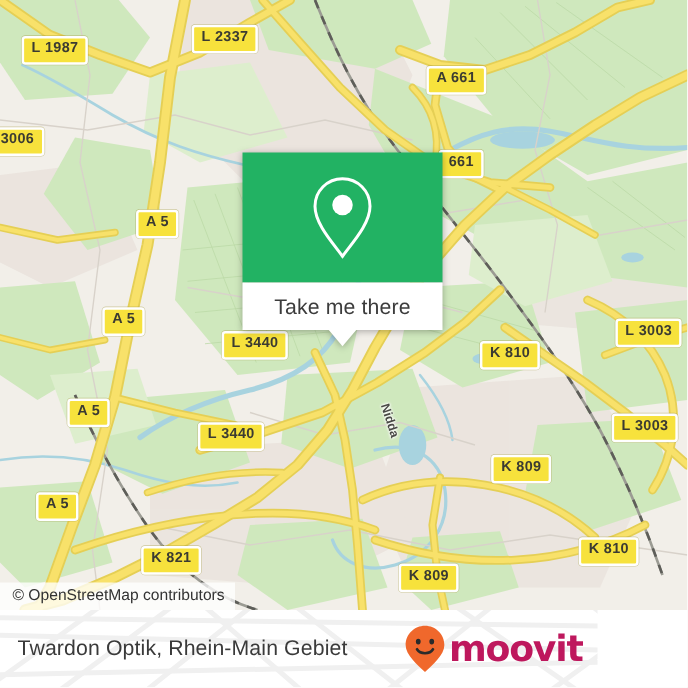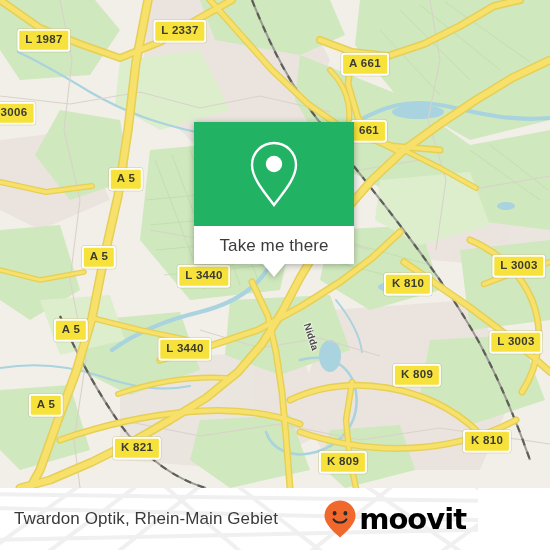--- a/index.html
+++ b/index.html
@@ -152,21 +152,21 @@
   #brand {
     position: absolute;
     right: 12px;
     top: 50%;
     transform: translateY(-50%);
     display: flex;
     align-items: center;
     gap: 2px;
   }
   #brand-word {
-    color: #000000;
+    color: #be185d;
     font-family: "DejaVu Sans", sans-serif;
     font-size: 29px;
     font-weight: bold;
     letter-spacing: -1.0px;
     line-height: 1;
   }
 </style>
 </head>
 <body>
 
@@ -379,20 +379,21 @@
           <path d="M28 4 C15.8 4 6 13.8 6 26 C6 40 20 55 28 66 C36 55 50 40 50 26 C50 13.8 40.2 4 28 4 Z" fill="none" stroke="#ffffff" stroke-width="2.4"></path>
           <circle cx="28" cy="25" r="8.2" fill="#ffffff"></circle>
         </svg>
       </div>
       <div id="callout-bottom">
         <span id="callout-label">Take me there</span>
         <div id="callout-tail"></div>
       </div>
     </div>
 
+    <div id="osm-attr">© OpenStreetMap contributors</div>
   </div>
 
   <div id="footer">
     <svg id="footer-watermark" width="550" height="62" viewBox="0 0 550 62">
       <g stroke="#f0f0f0" stroke-width="4" fill="none">
         <path d="M-10,62 L90,-10"></path>
         <path d="M40,70 L150,-12"></path>
         <path d="M110,70 L210,-10"></path>
         <path d="M160,-6 L250,72"></path>
         <path d="M230,-8 L330,70"></path>

